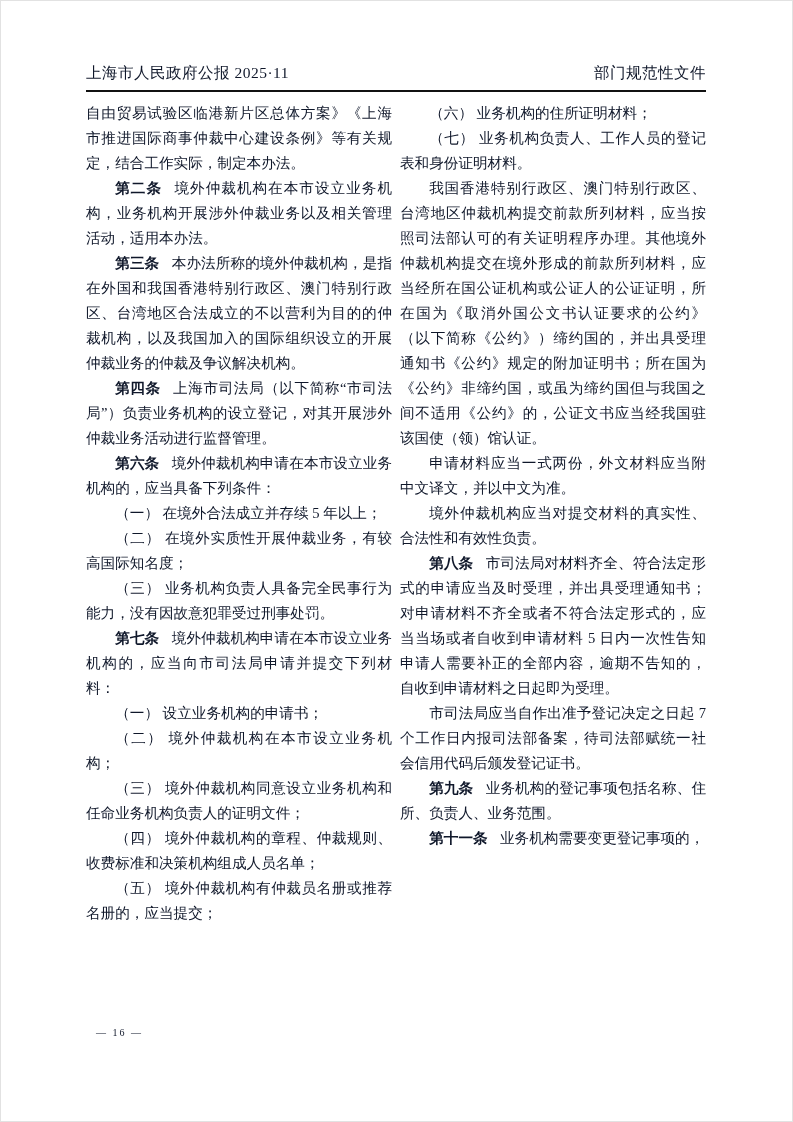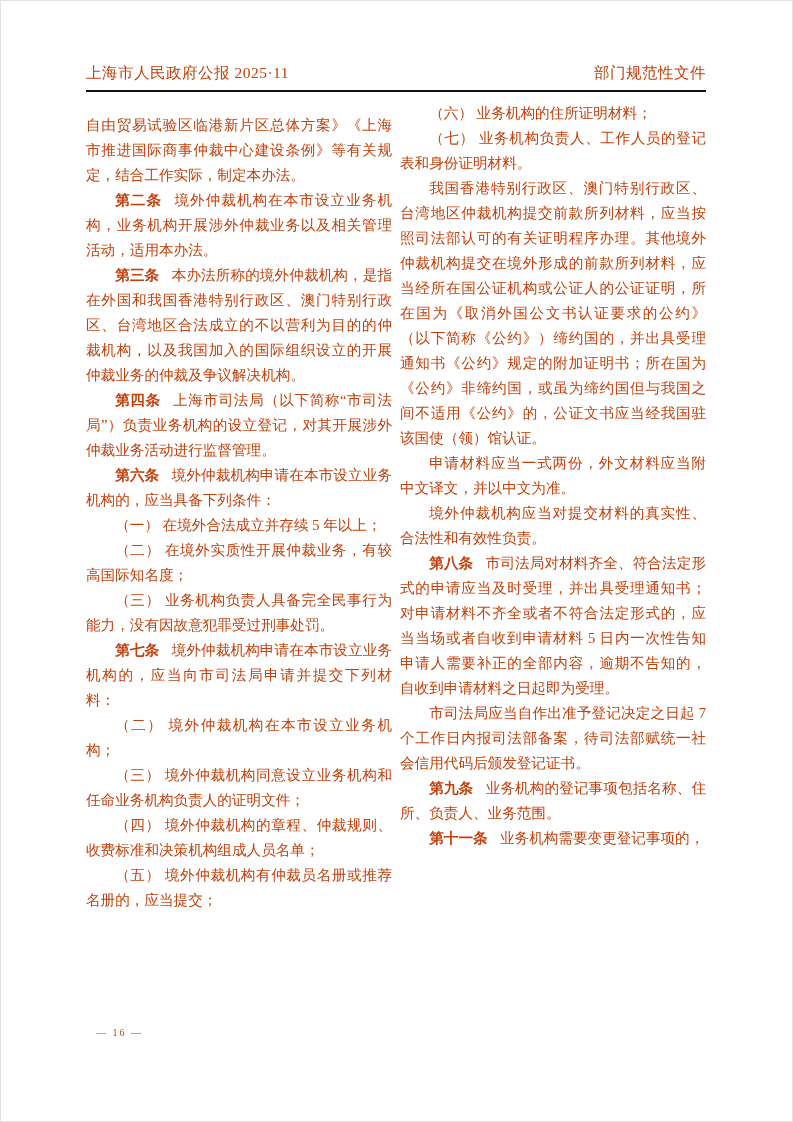--- a/index.html
+++ b/index.html
@@ -9,21 +9,21 @@
   }
   .page {
     position: relative;
     width: 793px;
     height: 1122px;
     margin: 0 auto;
     background: #ffffff;
     box-sizing: border-box;
     border: 1px solid #e2e2e2;
     font-family: "Liberation Serif", "DejaVu Serif", serif;
-    color: #c2410c;
+    color: #0f172a;
     overflow: hidden;
   }
   .header {
     position: absolute;
     left: 85px;
     top: 62px;
     width: 620px;
     display: flex;
     justify-content: space-between;
     align-items: baseline;
@@ -55,21 +55,20 @@
     text-align: justify;
     word-break: break-all;
   }
   .para {
     margin: 0;
     padding: 0;
     text-indent: 2em;
   }
   .para.no-indent {
     text-indent: 0;
-    margin-top: 12px;
   }
   .article-label {
     font-weight: 700;
     margin-right: 0.85em;
   }
   .footer {
     position: absolute;
     left: 95px;
     top: 1022px;
     font-size: 10px;
@@ -94,20 +93,21 @@
     <div class="col">
         <p class="para no-indent">自由贸易试验区临港新片区总体方案》《上海市推进国际商事仲裁中心建设条例》等有关规定，结合工作实际，制定本办法。</p>
         <p class="para"><b class="article-label">第二条</b>境外仲裁机构在本市设立业务机构，业务机构开展涉外仲裁业务以及相关管理活动，适用本办法。</p>
         <p class="para"><b class="article-label">第三条</b>本办法所称的境外仲裁机构，是指在外国和我国香港特别行政区、澳门特别行政区、台湾地区合法成立的不以营利为目的的仲裁机构，以及我国加入的国际组织设立的开展仲裁业务的仲裁及争议解决机构。</p>
         <p class="para"><b class="article-label">第四条</b>上海市司法局（以下简称“市司法局”）负责业务机构的设立登记，对其开展涉外仲裁业务活动进行监督管理。</p>
         <p class="para"><b class="article-label">第六条</b>境外仲裁机构申请在本市设立业务机构的，应当具备下列条件：</p>
         <p class="para">（一） 在境外合法成立并存续 5 年以上；</p>
         <p class="para">（二） 在境外实质性开展仲裁业务，有较高国际知名度；</p>
         <p class="para">（三） 业务机构负责人具备完全民事行为能力，没有因故意犯罪受过刑事处罚。</p>
         <p class="para"><b class="article-label">第七条</b>境外仲裁机构申请在本市设立业务机构的，应当向市司法局申请并提交下列材料：</p>
+        <p class="para">（一） 设立业务机构的申请书；</p>
         <p class="para">（二） 境外仲裁机构在本市设立业务机构；</p>
         <p class="para">（三） 境外仲裁机构同意设立业务机构和任命业务机构负责人的证明文件；</p>
         <p class="para">（四） 境外仲裁机构的章程、仲裁规则、收费标准和决策机构组成人员名单；</p>
         <p class="para">（五） 境外仲裁机构有仲裁员名册或推荐名册的，应当提交；</p>
       </div>
     <div class="col">
         <p class="para">（六） 业务机构的住所证明材料；</p>
         <p class="para">（七） 业务机构负责人、工作人员的登记表和身份证明材料。</p>
         <p class="para">我国香港特别行政区、澳门特别行政区、台湾地区仲裁机构提交前款所列材料，应当按照司法部认可的有关证明程序办理。其他境外仲裁机构提交在境外形成的前款所列材料，应当经所在国公证机构或公证人的公证证明，所在国为《取消外国公文书认证要求的公约》（以下简称《公约》）缔约国的，并出具受理通知书《公约》规定的附加证明书；所在国为《公约》非缔约国，或虽为缔约国但与我国之间不适用《公约》的，公证文书应当经我国驻该国使（领）馆认证。</p>
         <p class="para">申请材料应当一式两份，外文材料应当附中文译文，并以中文为准。</p>

